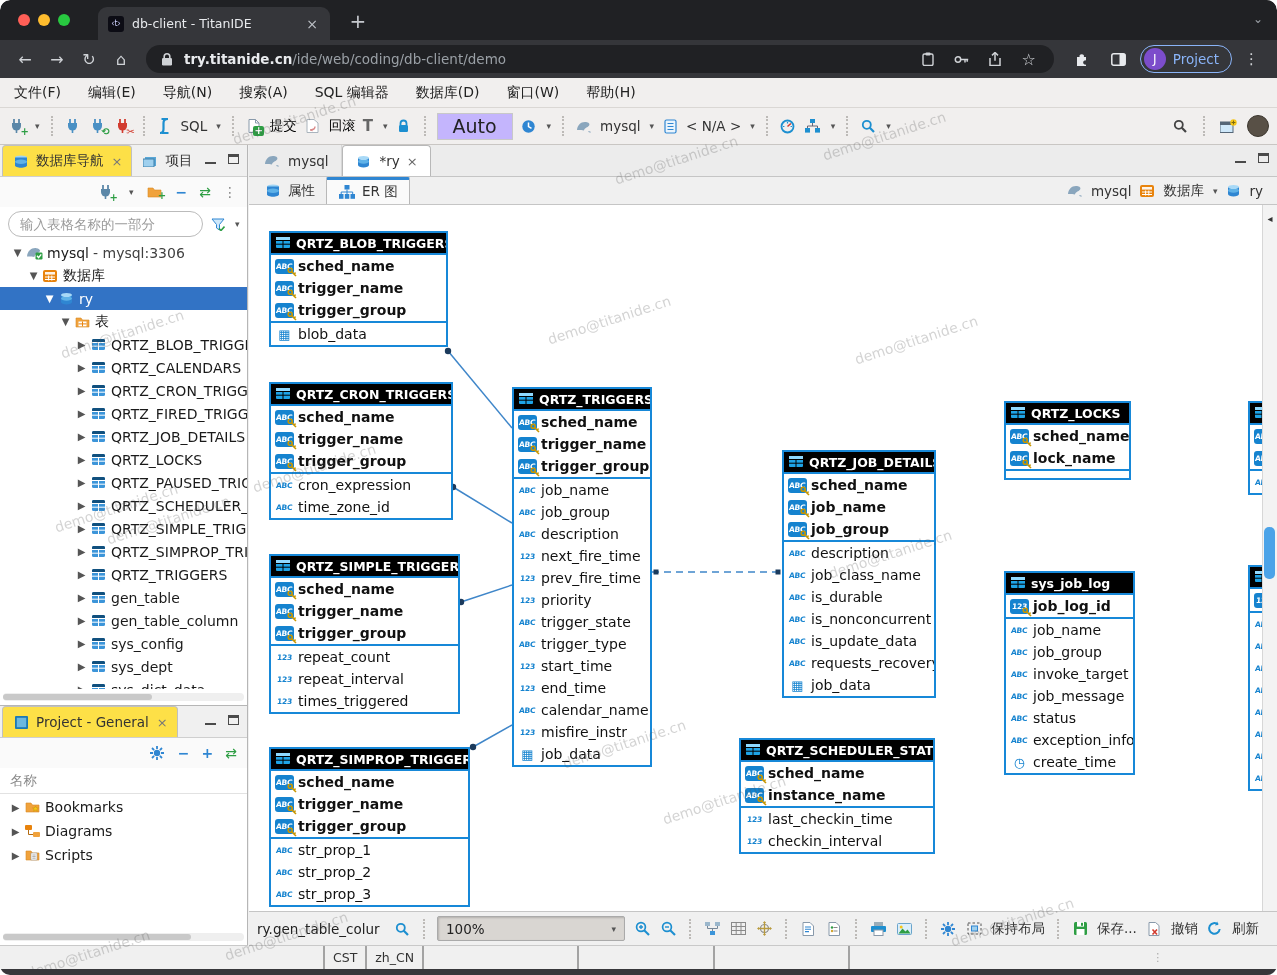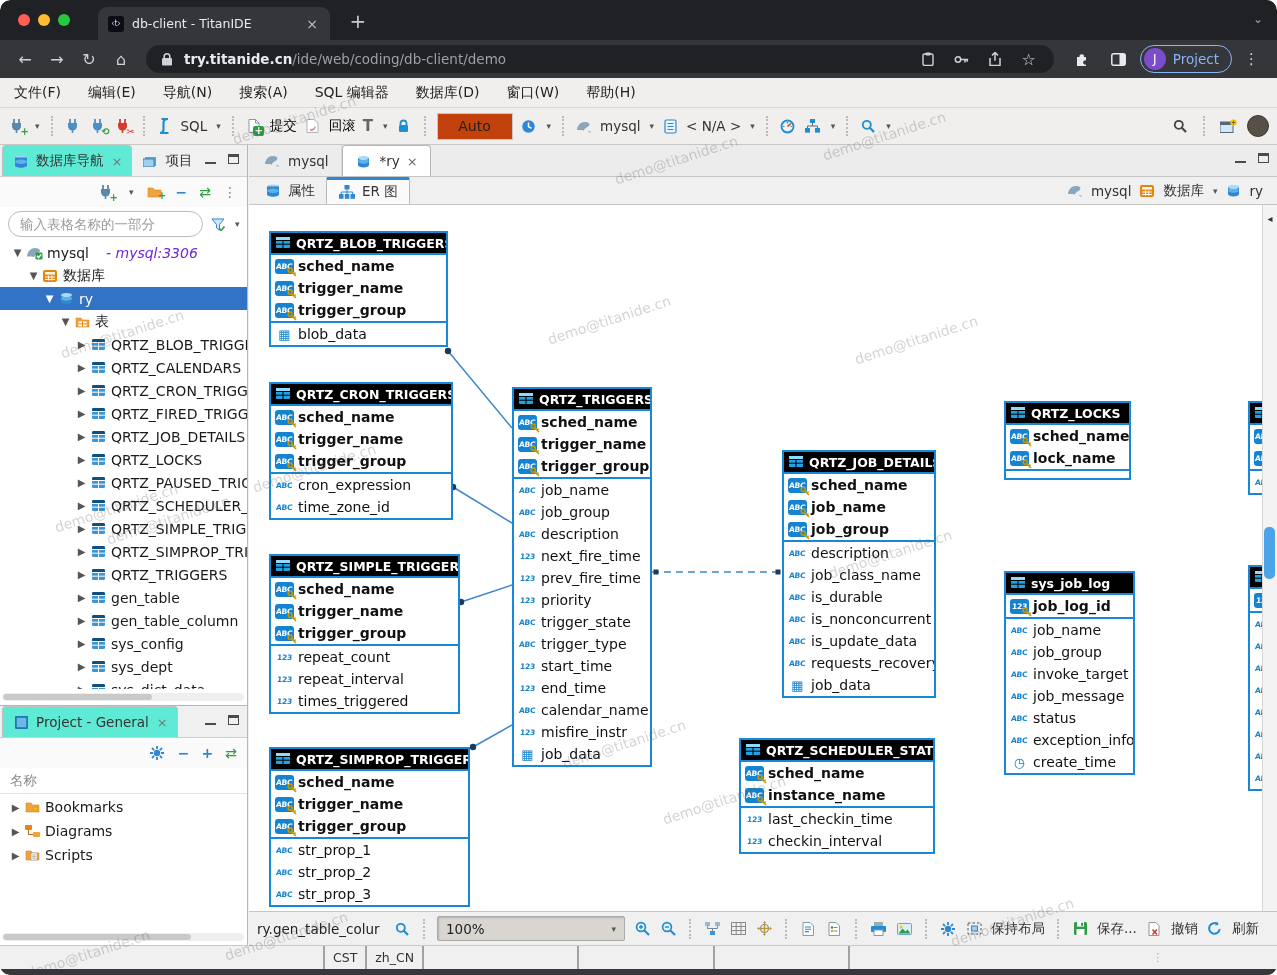--- a/index.html
+++ b/index.html
@@ -30,48 +30,48 @@
   .pav{width:22px;height:22px;border-radius:50%;background:#7c4dcb;color:#fff;font-size:12px;display:flex;align-items:center;justify-content:center}
   .kebab{color:#cfd2d6;font-size:15px;padding:0 6px}
   
   .menubar{position:absolute;top:78px;left:0;right:0;height:30px;background:#f1efee;display:flex;align-items:center;padding:0 14px;gap:27px;font-size:14px;color:#222;border-bottom:1px solid #dad7d4}
   .apptoolbar{position:absolute;top:108px;left:0;right:0;height:37px;background:#f1efee;display:flex;align-items:center;padding:0 8px;gap:7px;font-size:13.5px;color:#333;border-bottom:1px solid #c9c6c3}
   .tsep{width:0;height:20px;border-left:2px dotted #bdbab7;margin:0 4px}
   .icn{display:inline-flex;align-items:center;justify-content:center;min-width:18px;height:20px;position:relative}
   .icn.blue{color:#1d8fd0}.icn.dark{color:#444}
   .dd{font-size:9px;color:#555;margin-left:2px}
   .dim{color:#000000}
-  .autobox{width:76px;height:27px;background:#c2410c;border:1px solid #c8c8c8;display:flex;align-items:center;justify-content:center;font-size:14px;color:#222}
+  .autobox{width:76px;height:27px;background:#c4b5fd;border:1px solid #c8c8c8;display:flex;align-items:center;justify-content:center;font-size:19px;color:#222}
   .badge{position:absolute;right:-4px;bottom:-3px;font-size:10px;font-weight:bold;line-height:10px}
   .badge.plus{color:#2e9e44}
   .ticon{font-weight:bold;color:#666;font-size:15px;letter-spacing:1px}
   .tb-right{margin-left:auto;display:flex;align-items:center;gap:10px}
   .avatar-dark{width:22px;height:22px;border-radius:50%;background:#585046;border:1px solid #3c372f}
   
   .workbench{position:absolute;top:145px;left:0;right:0;bottom:0;background:#f0f0f0}
   .leftcol{position:absolute;left:0;top:0;width:248px;bottom:0;border-right:1px solid #b6b6b6;background:#f0f0f0}
   .panel-tabs{height:32px;background:#f0f0f0;border-bottom:1px solid #cfcfcf;display:flex;align-items:flex-end;padding:0 2px;position:relative}
   .ptab{display:flex;align-items:center;gap:6px;padding:0 9px;height:31px;font-size:13.5px;color:#333}
-  .ptab.active{background:#5eead4;border:1px solid #c0c0c0;border-bottom:none;border-radius:4px 4px 0 0}
+  .ptab.active{background:#fde047;border:1px solid #c0c0c0;border-bottom:none;border-radius:4px 4px 0 0}
   .ptab .x{color:#777;font-size:13px;margin-left:2px}
   .winbtns{position:absolute;right:8px;top:9px;display:flex;gap:12px;align-items:center}
   .wmin{width:11px;height:9px;border-bottom:2.5px solid #4a4a4a}
   .wmax{width:11px;height:10px;border:1.5px solid #4a4a4a;border-top-width:3px}
   .nav-panel{position:absolute;top:0;left:0;right:0;height:560px;background:#fff}
   .ptoolbar{height:30px;background:#fafafa;display:flex;align-items:center;justify-content:flex-end;gap:12px;padding:0 10px;font-size:14px}
   .filterrow{height:34px;display:flex;align-items:center;gap:6px;padding:0 8px;background:#fff}
   .filter-input{flex:1;height:26px;border:1px solid #bbb;border-radius:13px;padding:0 11px;font-size:13.5px;color:#222;outline:none;font-family:inherit}
   .filter-input::placeholder{color:#9a9a9a}
   .tree{position:absolute;top:96px;left:0;right:0;bottom:16px;overflow:hidden;font-size:14px;color:#1a1a1a}
   .trow{display:flex;align-items:center;height:23px;white-space:nowrap}
   .trow .exp{width:15px;text-align:center;color:#555;font-size:10px;flex:none}
   .trow .tic{width:18px;display:inline-flex;justify-content:center;flex:none;margin-right:4px}
   .trow.sel{background:#3273c5;color:#fff}
   .trow.sel .exp{color:#fff}
-  .sfx{color:#6d28d9;font-style:italic;margin-left:17px}
+  .sfx{color:#404040;margin-left:4px}
   .hscroll{position:absolute;left:3px;right:3px;bottom:4px;height:8px;background:#efefef;border-radius:4px}
   .hthumb{position:absolute;left:0;top:1px;height:6px;width:62%;background:#c9c9c9;border-radius:3px}
   .proj-panel{position:absolute;top:560px;left:0;right:0;bottom:30px;background:#fff;border-top:1px solid #b6b6b6}
   .namehdr{height:26px;display:flex;align-items:center;padding:0 10px;color:#8a8a8a;font-size:13.5px;border-bottom:1px solid #e2e2e2;background:#fff}
   .ptree{position:absolute;top:89px;left:0;right:0;bottom:14px;overflow:hidden;font-size:14px;color:#1a1a1a}
   .ptree .trow{height:24px}
   .statusl{position:absolute;left:0;bottom:6px;height:24px;width:248px;background:#f0f0f0;border-top:1px solid #c9c9c9}
   
   .editor{position:absolute;left:249px;top:0;right:0;bottom:0;background:#fff}
   .etabs{position:absolute;top:0;left:0;right:0;height:32px;background:#ececec;border-bottom:1px solid #c5c5c5;display:flex;align-items:flex-end;padding-left:2px}

